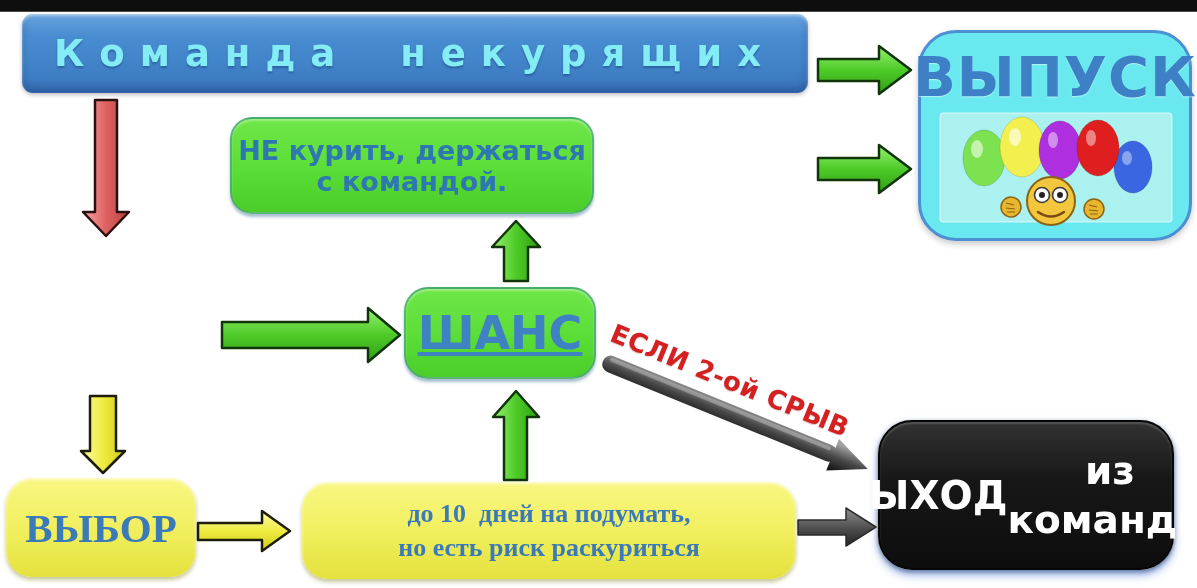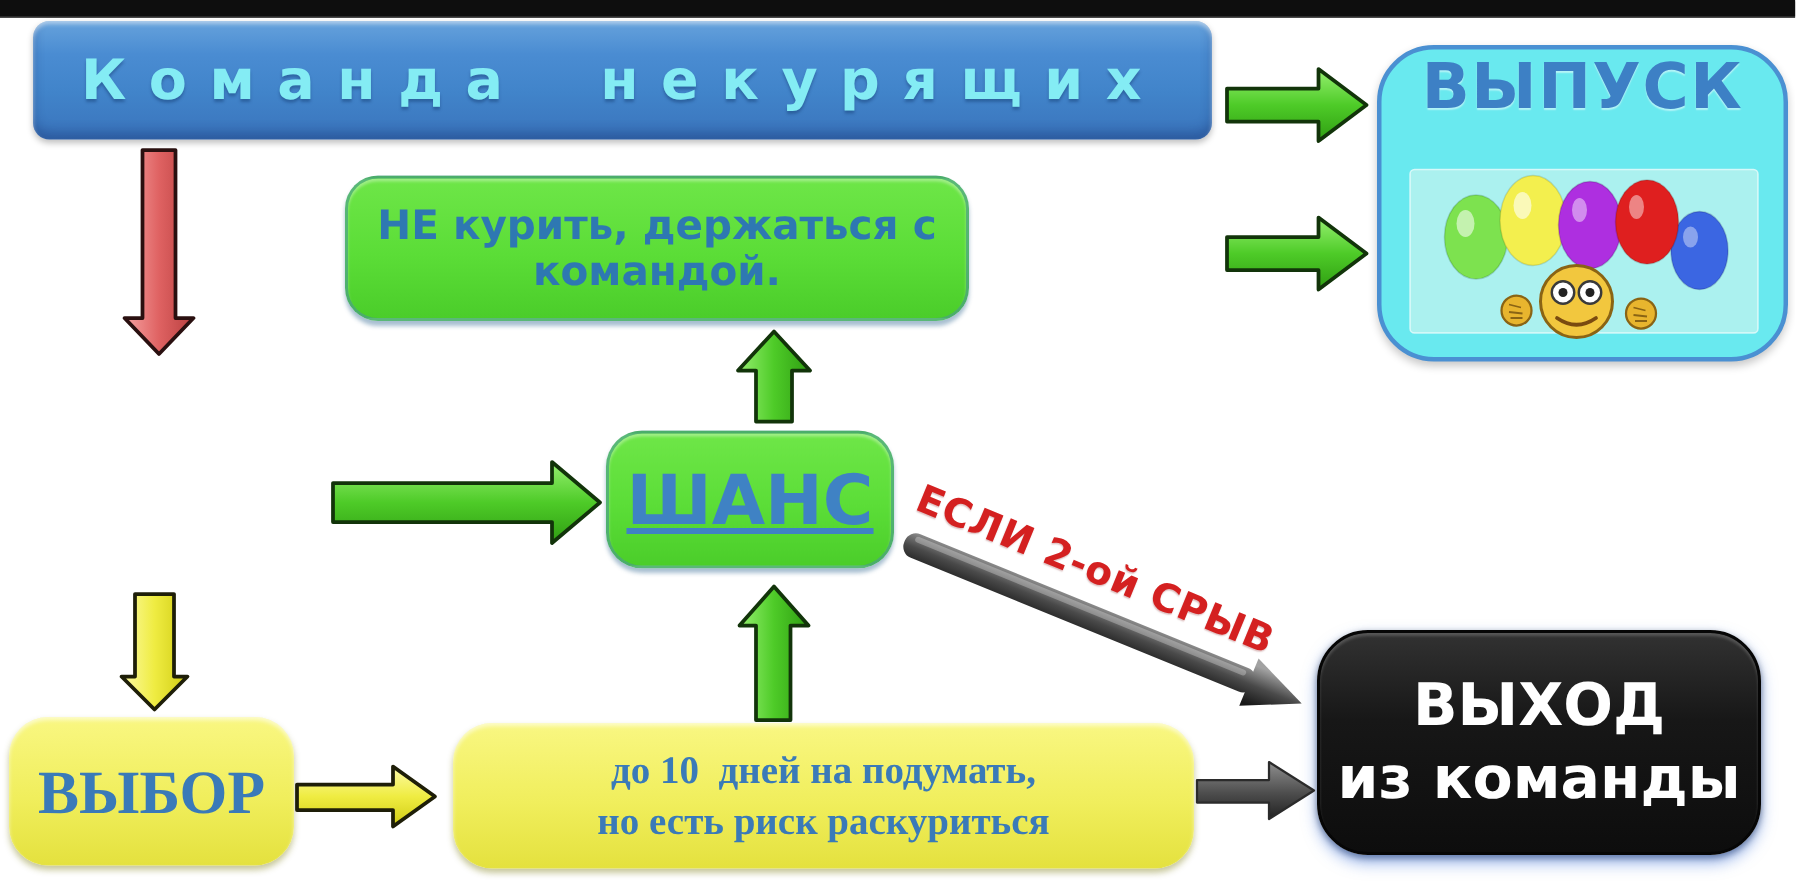--- a/index.html
+++ b/index.html
@@ -16,49 +16,49 @@
     box-shadow:inset 0 2px 3px rgba(255,255,255,.5),inset 0 -5px 8px rgba(10,30,90,.30),0 2px 4px rgba(0,0,0,.25);
     color:#84ecf4;font-size:37px;letter-spacing:15px;word-spacing:22px;
     text-shadow:0 2px 2px rgba(10,40,90,.35);
   }
   .vypusk{
     left:918px;top:30px;width:274px;height:211px;border-radius:38px;
     background:#69e9ef;border:3px solid #4a90d2;
     box-shadow:0 3px 6px rgba(0,0,0,.22);
     flex-direction:column;justify-content:flex-start;
   }
-  .vypusk-title{font-size:42px;color:#3d80c5;letter-spacing:1px;text-shadow:0 1px 1px rgba(255,255,255,.5);}
+  .vypusk-title{margin-top:11px;font-size:56px;color:#3d80c5;letter-spacing:1px;text-shadow:0 1px 1px rgba(255,255,255,.5);}
   .vypusk-art{position:absolute;left:0;top:78px;width:268px;height:127px;}
   .greenbox{
     background:linear-gradient(180deg,#6ee648 0%,#5bdd37 55%,#4bcd2a 100%);
     border:2px solid rgba(75,145,160,.55);
     box-shadow:0 3px 3px rgba(60,110,150,.45),inset 0 2px 2px rgba(255,255,255,.35);
   }
-  .rule{left:230px;top:117px;width:416px;height:97px;border-radius:22px;color:#2e78b2;font-size:27px;}
+  .rule{left:230px;top:117px;width:364px;height:97px;border-radius:22px;color:#2e78b2;font-size:27px;}
   .chance{left:404px;top:287px;width:192px;height:92px;border-radius:24px;color:#3f82c4;font-size:46px;text-decoration:underline;}
   .sryv{
     left:18px;top:245px;width:184px;height:142px;border-radius:30px;
     background:radial-gradient(ellipse at 45% 32%,#f59292 0%,#ec7272 45%,#e25a5a 100%);
     box-shadow:0 3px 5px rgba(120,30,30,.4),inset 0 2px 3px rgba(255,255,255,.35);
     color:#ffffff;font-size:47px;text-shadow:0 2px 2px rgba(120,20,20,.35);
   }
   .yellowbox{
     background:linear-gradient(180deg,#f9f782 0%,#f0ee5c 55%,#e4e13e 100%);
     box-shadow:0 3px 4px rgba(130,130,30,.45),inset 0 2px 3px rgba(255,255,255,.6);
     color:#3a7ab8;
     font-family:Liberation Serif, serif;
   }
   .vybor{left:6px;top:478px;width:190px;height:99px;border-radius:26px;font-size:41px;}
   .think{left:302px;top:482px;width:494px;height:97px;border-radius:26px;font-size:26px;flex-direction:column;line-height:34px;white-space:pre-wrap;}
   .exitbox{
     left:878px;top:420px;width:296px;height:150px;border-radius:34px;
     background:linear-gradient(180deg,#323232 0%,#171717 40%,#0d0d0d 100%);
     border:2px solid #060606;
     box-shadow:0 5px 10px rgba(70,120,220,.55),0 2px 4px rgba(0,0,0,.5),inset 0 2px 2px rgba(255,255,255,.18);
-    color:#ffffff;font-size:39px;flex-direction:column;line-height:49px;
+    color:#ffffff;font-size:39px;flex-direction:row;line-height:49px;
   }
   .edge-label{
     position:absolute;left:612px;top:317px;z-index:6;width:260px;
     transform:rotate(22.3deg);transform-origin:0 50%;
     color:#d42020;font-weight:bold;font-size:26px;letter-spacing:.5px;
     text-shadow:0 1px 1px rgba(120,0,0,.25);white-space:nowrap;
   }
 </style>
 </head>
 <body>

